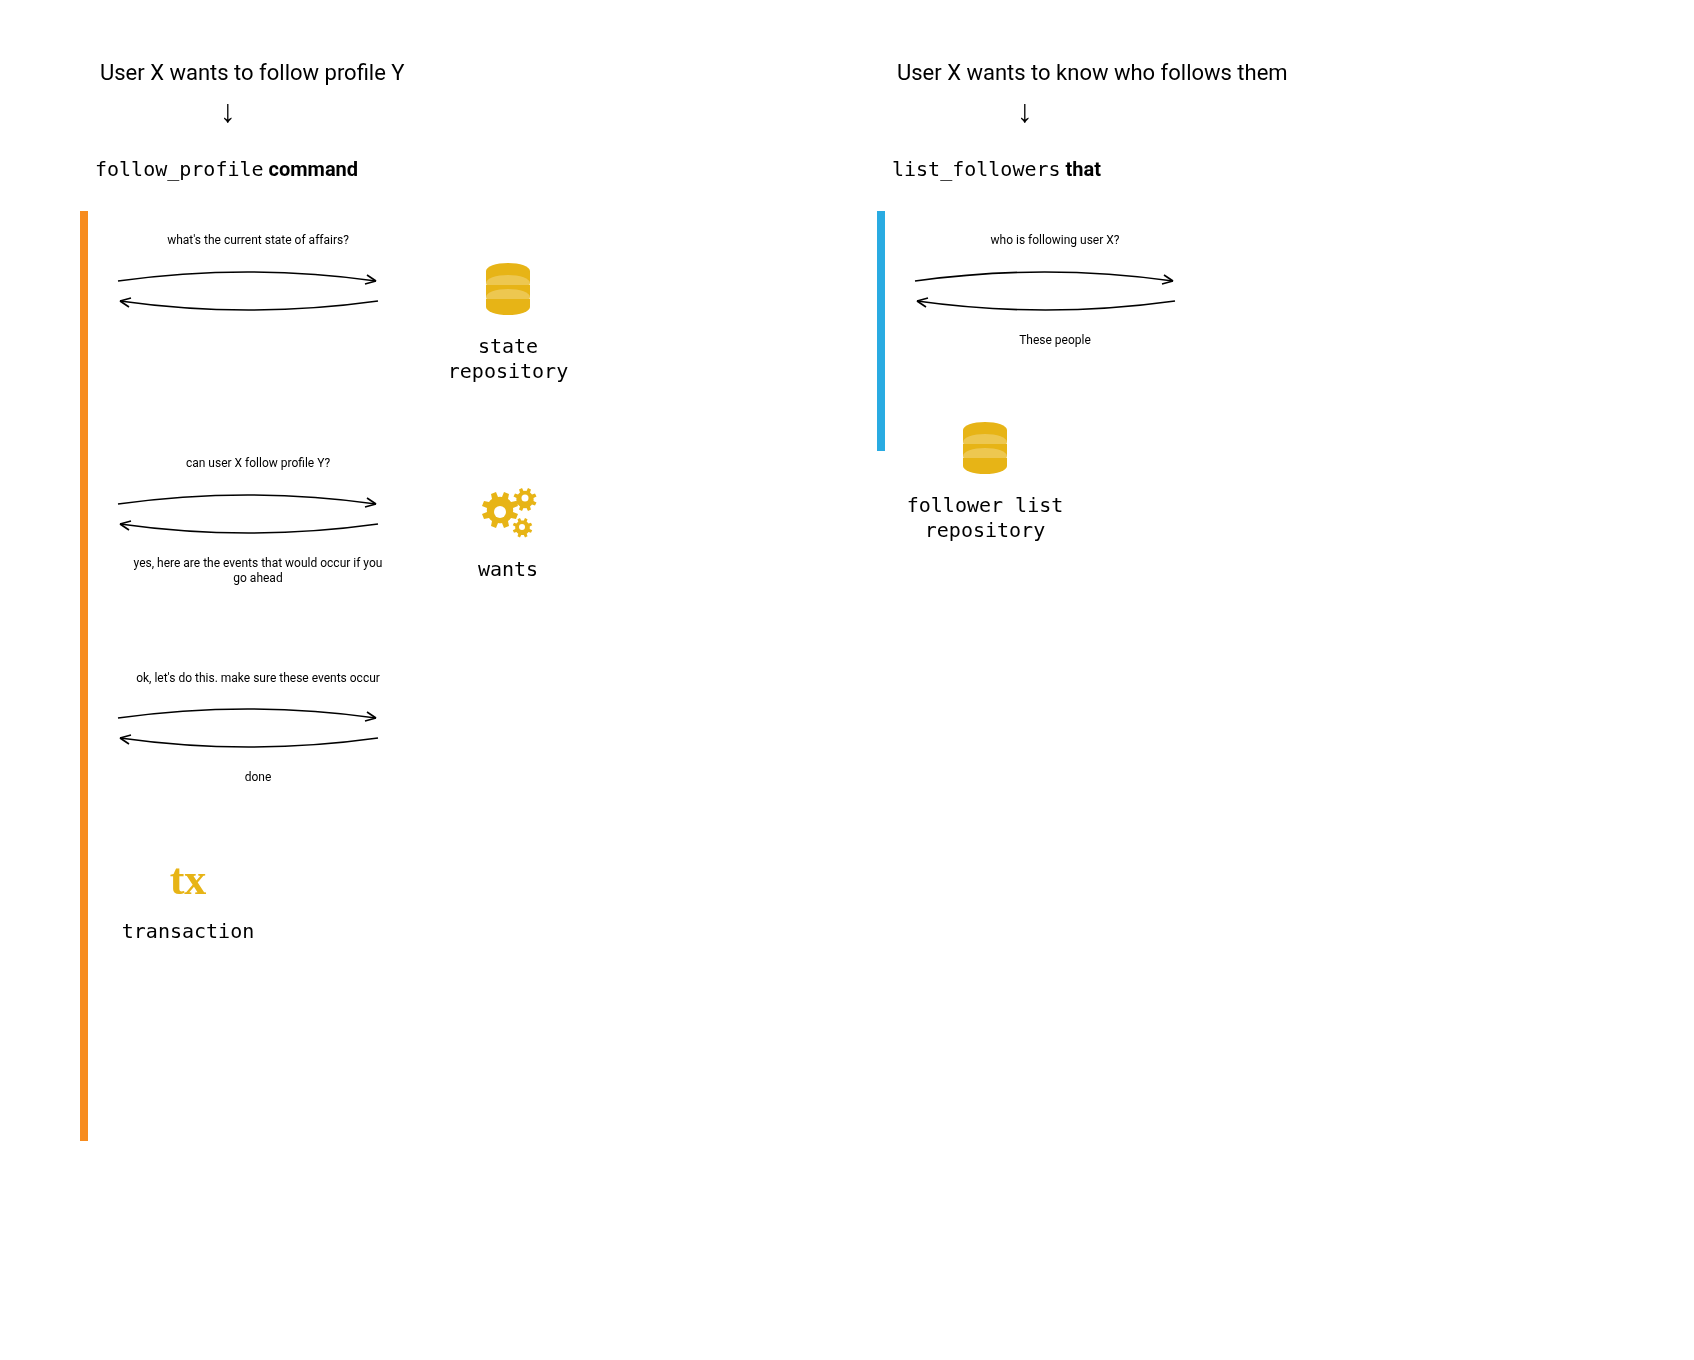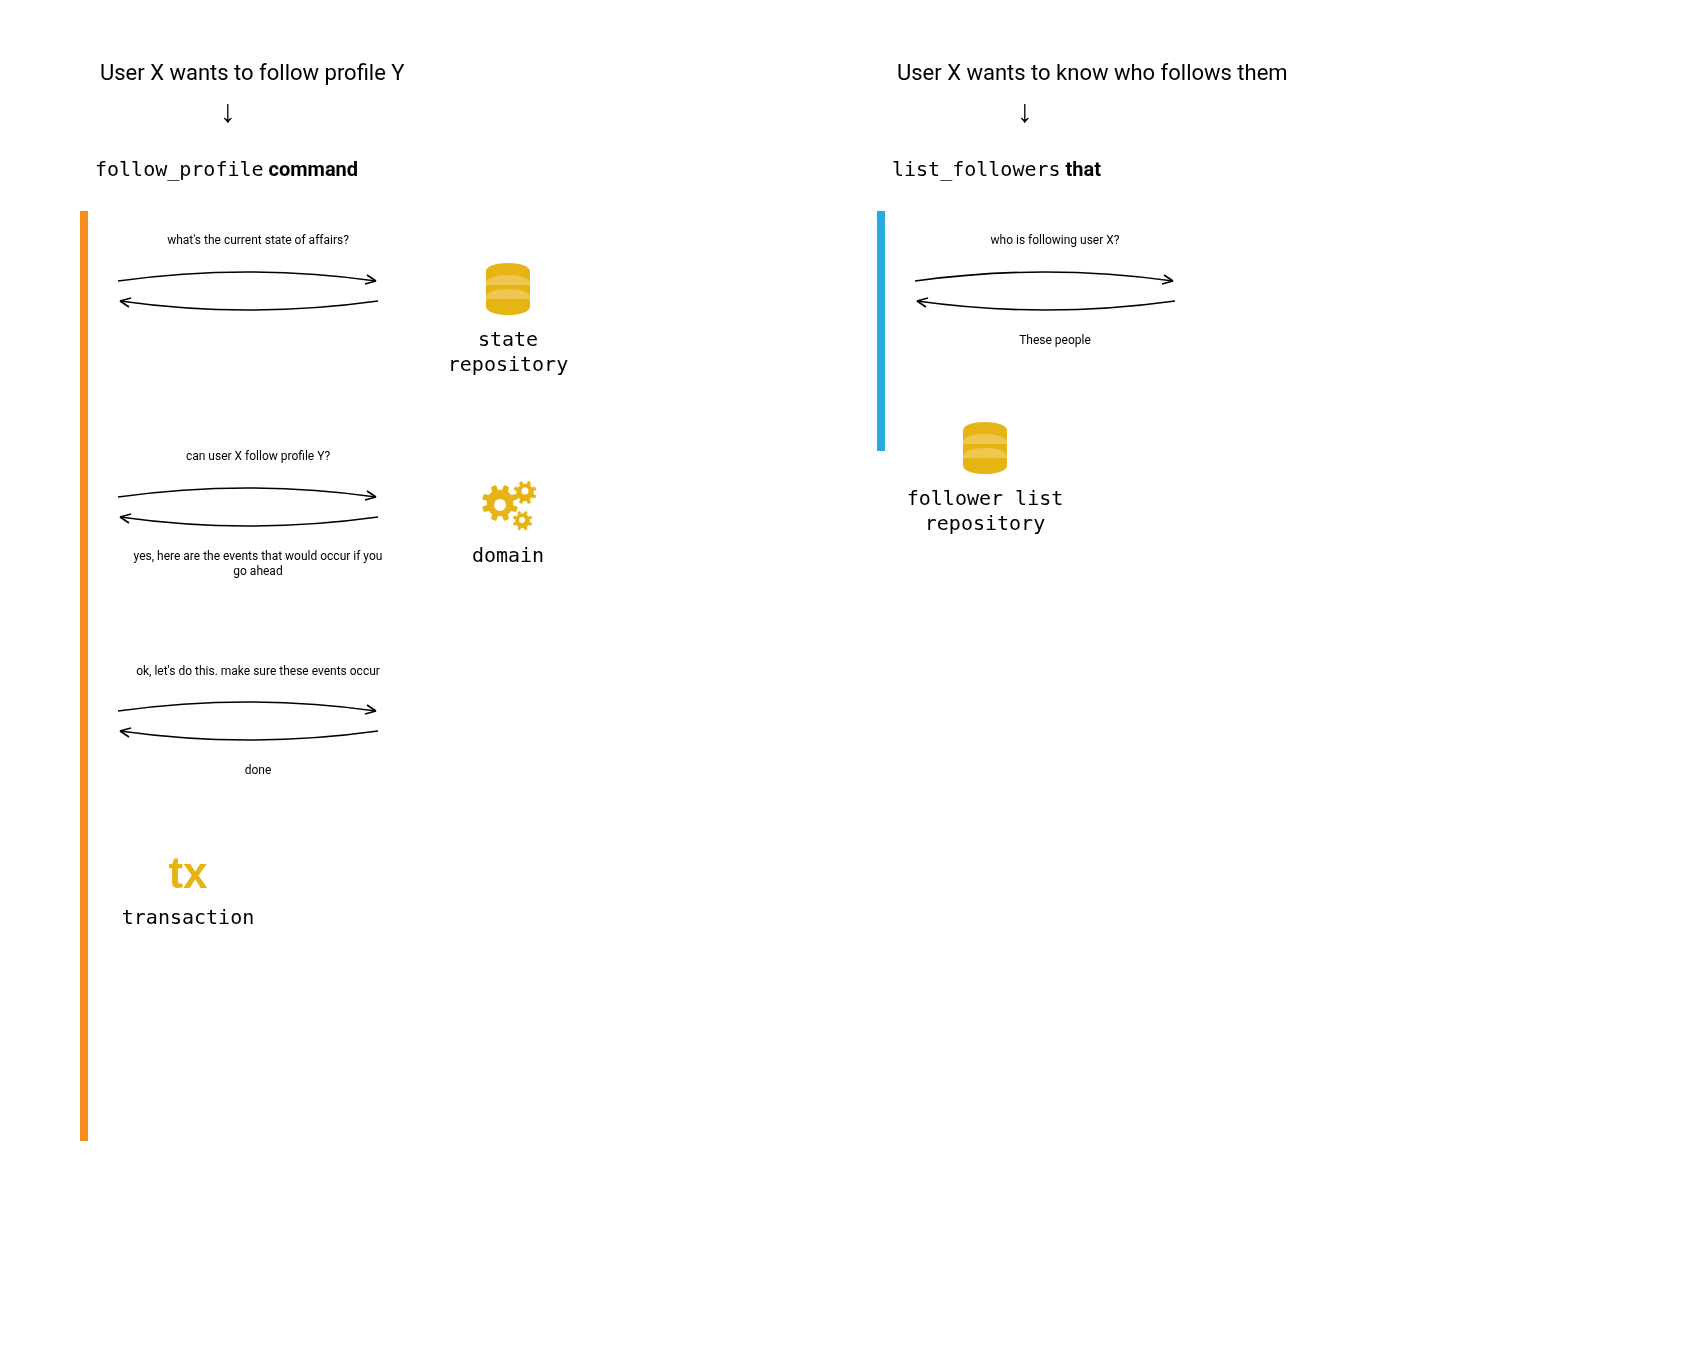--- a/index.html
+++ b/index.html
@@ -72,32 +72,32 @@
     max-width: 260px;
     text-align: center;
   }
   .arrows {
     margin: 6px 0 4px;
   }
   .target {
     display: flex;
     flex-direction: column;
     align-items: center;
-    gap: 10px;
+    gap: 17px;
     margin-top: 40px;
     width: 160px;
   }
   .target-label {
     font-family: ui-monospace, SFMono-Regular, Menlo, Consolas, monospace;
     font-size: 20px;
     text-align: center;
     line-height: 1.25;
   }
   .tx-glyph {
-    font-family: Liberation Sans, sans-serif;
+    font-family: Liberation Serif, serif;
     font-weight: 800;
     font-size: 44px;
     color: #e7b416;
     line-height: 1;
   }
   svg { display: block; }
 </style>
 </head>
 <body>
 
@@ -159,21 +159,21 @@
                 <g fill="#e7b416">
                   <path d="M20 8 l2 5 a12 12 0 0 1 4 0 l2 -5 5 2 -1 5 a12 12 0 0 1 3 3 l5 -1 2 5 -5 2 a12 12 0 0 1 0 4 l5 2 -2 5 -5 -1 a12 12 0 0 1 -3 3 l1 5 -5 2 -2 -5 a12 12 0 0 1 -4 0 l-2 5 -5 -2 1 -5 a12 12 0 0 1 -3 -3 l-5 1 -2 -5 5 -2 a12 12 0 0 1 0 -4 l-5 -2 2 -5 5 1 a12 12 0 0 1 3 -3 l-1 -5 z"></path>
                   <circle cx="24" cy="28" r="6" fill="#fff"></circle>
                   <path d="M46 4 l1.5 3 a8 8 0 0 1 3 0 l1.5 -3 3 1.5 -1 3 a8 8 0 0 1 2 2 l3 -1 1.5 3 -3 1.5 a8 8 0 0 1 0 3 l3 1.5 -1.5 3 -3 -1 a8 8 0 0 1 -2 2 l1 3 -3 1.5 -1.5 -3 a8 8 0 0 1 -3 0 l-1.5 3 -3 -1.5 1 -3 a8 8 0 0 1 -2 -2 l-3 1 -1.5 -3 3 -1.5 a8 8 0 0 1 0 -3 l-3 -1.5 1.5 -3 3 1 a8 8 0 0 1 2 -2 l-1 -3 z"></path>
                   <circle cx="49" cy="14" r="3.5" fill="#fff"></circle>
                   <path d="M44 34 l1.2 2.5 a7 7 0 0 1 2.6 0 l1.2 -2.5 2.5 1.2 -0.8 2.5 a7 7 0 0 1 1.8 1.8 l2.5 -0.8 1.2 2.5 -2.5 1.2 a7 7 0 0 1 0 2.6 l2.5 1.2 -1.2 2.5 -2.5 -0.8 a7 7 0 0 1 -1.8 1.8 l0.8 2.5 -2.5 1.2 -1.2 -2.5 a7 7 0 0 1 -2.6 0 l-1.2 2.5 -2.5 -1.2 0.8 -2.5 a7 7 0 0 1 -1.8 -1.8 l-2.5 0.8 -1.2 -2.5 2.5 -1.2 a7 7 0 0 1 0 -2.6 l-2.5 -1.2 1.2 -2.5 2.5 0.8 a7 7 0 0 1 1.8 -1.8 l-0.8 -2.5 z"></path>
                   <circle cx="46" cy="43" r="3" fill="#fff"></circle>
                 </g>
               </svg>
             </span>
-            <span class="target-label">domain</span>
+            <span class="target-label">wants</span>
           </div>
         </div>
 
         <div class="step">
           <div class="exchange">
             <div class="top-msg">ok, let's do this. make sure these events occur</div>
             <div class="arrows">
               <svg width="280" height="60" viewBox="0 0 280 60">
                 <path d="M10 20 Q140 2 268 20" stroke="#000" stroke-width="1.6" fill="none"></path>
                 <path d="M268 20 l-9 -6 M268 20 l-11 3" stroke="#000" stroke-width="1.6" fill="none"></path>

